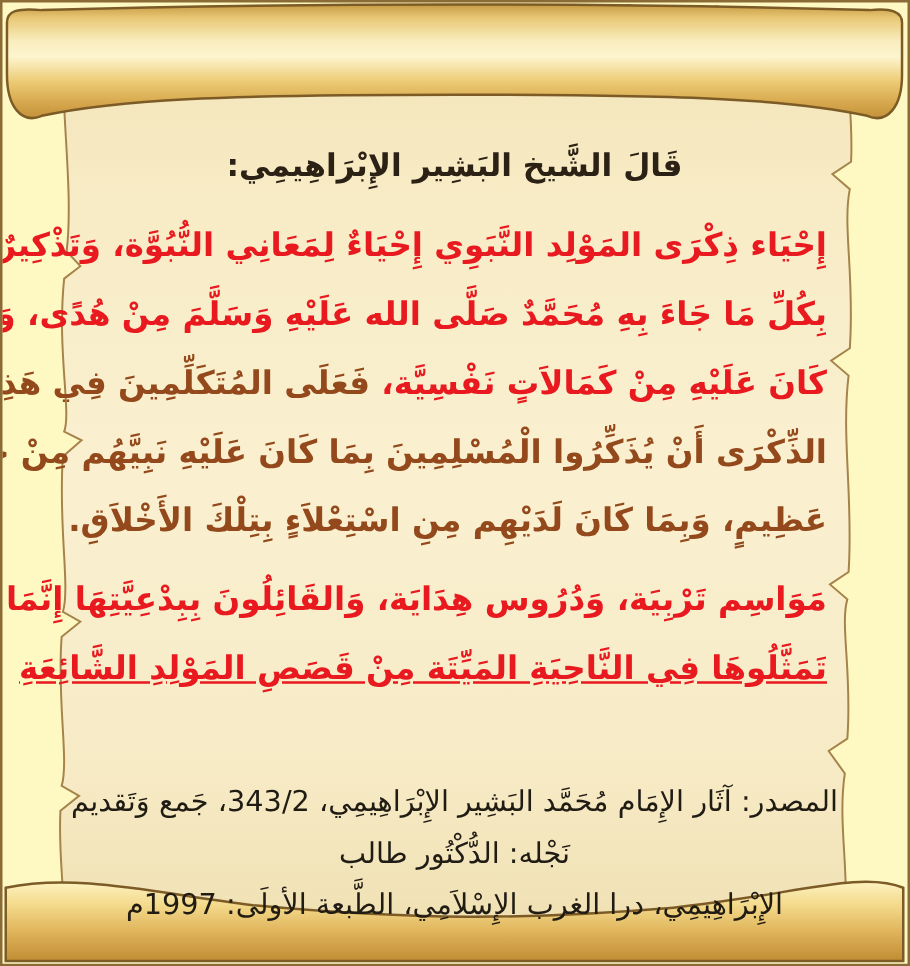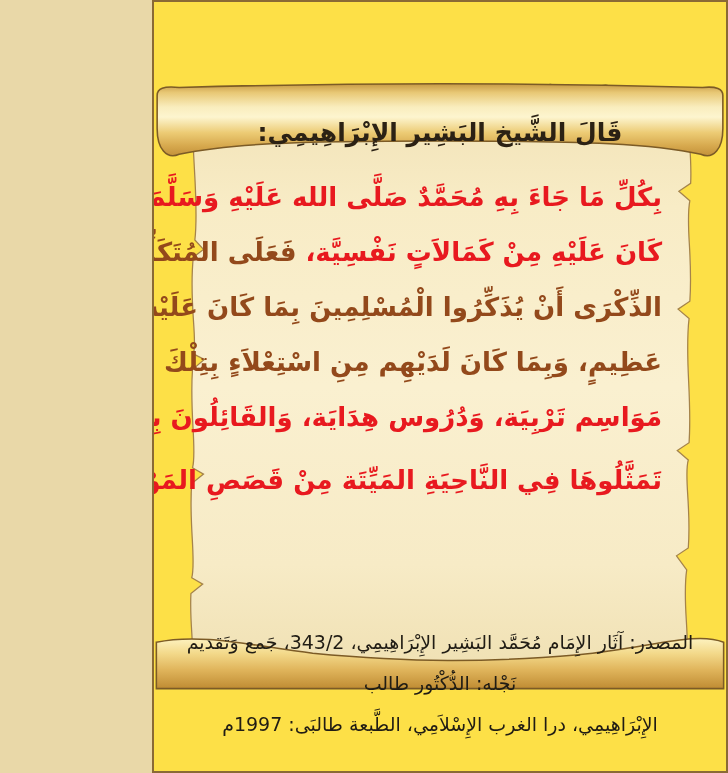--- a/index.html
+++ b/index.html
@@ -1,35 +1,35 @@
 <!DOCTYPE html>
 <html lang="ar" dir="rtl" style="--ink: #2b2114; --src: #201c14;"><head>
 <meta charset="utf-8">
 <style>
   html,body{margin:0;padding:0;background:#e9d8a8;}
   .page{
-    position:relative;width:576px;height:773px;box-sizing:border-box;
-    background:#fde047;border:2px solid #8a6a35;overflow:hidden;
+    position:relative;width:728px;height:773px;box-sizing:border-box;
+    background:#fef9c3;border:2px solid #8a6a35;overflow:hidden;
     font-family:"DejaVu Sans",sans-serif;
   }
   .bg{position:absolute;top:0;left:0;width:100%;height:100%;display:block;}
   .content{position:absolute;top:0;left:0;right:0;bottom:0;direction:rtl;}
   .title{
     position:absolute;top:116px;left:0;right:0;text-align:center;
     font-size:25px;font-weight:700;color:var(--ink,#2b2114);
   }
   .quote{position:absolute;top:168px;right:64px;left:64px;}
   .quote-line{
     height:55px;line-height:55px;font-size:26px;font-weight:700;
     text-align:center;white-space:nowrap;
   }
   .quote-line:nth-child(6){margin-top:8px;}
   .source{
     position:absolute;top:620px;left:30px;right:30px;text-align:center;
-    color:var(--src,#201c14);font-size:19px;line-height:41px;font-weight:400;
+    color:var(--src,#201c14);font-size:23px;line-height:41px;font-weight:400;
   }
 </style>
 </head>
 <body>
 
 <div class="page">
 
   <svg class="bg" viewBox="0 0 728 773" aria-hidden="true">
     <defs>
       <linearGradient id="parchGrad" x1="0" y1="0" x2="0" y2="1">
@@ -89,26 +89,27 @@
          C 636,718 690,698 725,712
          L 725,771
          L 3,771
          Z" fill="url(#botRoller)" stroke="#7c5b26" stroke-width="2"></path>
   </svg>
 
   <div class="content">
     <div class="title">قَالَ الشَّيخ البَشِير الإِبْرَاهِيمِي:</div>
 
     <div class="quote">
+        <div class="quote-line"><span style="color: rgb(232, 25, 31);">إِحْيَاء ذِكْرَى المَوْلِد النَّبَوِي إِحْيَاءٌ لِمَعَانِي النُّبُوَّة، وَتَذْكِيرٌ</span></div>
         <div class="quote-line"><span style="color: rgb(232, 25, 31);">بِكُلِّ مَا جَاءَ بِهِ مُحَمَّدٌ صَلَّى الله عَلَيْهِ وَسَلَّمَ مِنْ هُدًى، وَمَا</span></div>
         <div class="quote-line"><span style="color: rgb(232, 25, 31);">كَانَ عَلَيْهِ مِنْ كَمَالاَتٍ نَفْسِيَّة، </span><span style="color: rgb(147, 73, 27);">فَعَلَى المُتَكَلِّمِينَ فِي هَذِهِ</span></div>
         <div class="quote-line"><span style="color: rgb(147, 73, 27);">الذِّكْرَى أَنْ يُذَكِّرُوا الْمُسْلِمِينَ بِمَا كَانَ عَلَيْهِ نَبِيَّهُم مِنْ خُلُقٍ</span></div>
         <div class="quote-line"><span style="color: rgb(147, 73, 27); margin-left: 20px;">عَظِيمٍ، وَبِمَا كَانَ لَدَيْهِم مِنِ اسْتِعْلاَءٍ بِتِلْكَ الأَخْلاَقِ.</span></div>
         <div class="quote-line"><span style="color: rgb(232, 25, 31); text-align: center;">مَوَاسِم تَرْبِيَة، وَدُرُوس هِدَايَة، وَالقَائِلُونَ بِبِدْعِيَّتِهَا إِنَّمَا</span></div>
-        <div class="quote-line"><span style="color: rgb(232, 25, 31);">تَمَثَّلُوهَا فِي النَّاحِيَةِ المَيِّتَة مِنْ قَصَصِ المَوْلِدِ الشَّائِعَةِ</span></div>
+        <div class="quote-line"><span style="color: rgb(232, 25, 31); text-decoration: underline;">تَمَثَّلُوهَا فِي النَّاحِيَةِ المَيِّتَة مِنْ قَصَصِ المَوْلِدِ الشَّائِعَةِ</span></div>
       </div>
 
     <div class="source">
       <div class="source-line">المصدر: آثَار الإِمَام مُحَمَّد البَشِير الإِبْرَاهِيمِي، 343/2، جَمع وَتَقديم نَجْله: الدُّكْتُور طالب</div>
-      <div class="source-line">الإِبْرَاهِيمِي، درا الغرب الإِسْلاَمِي، الطَّبعة طالبَى: 1997م</div>
+      <div class="source-line">الإِبْرَاهِيمِي، درا الغرب الإِسْلاَمِي، الطَّبعة الأولَى: 1997م</div>
     </div>
   </div>
 </div>
 
 </body></html>

